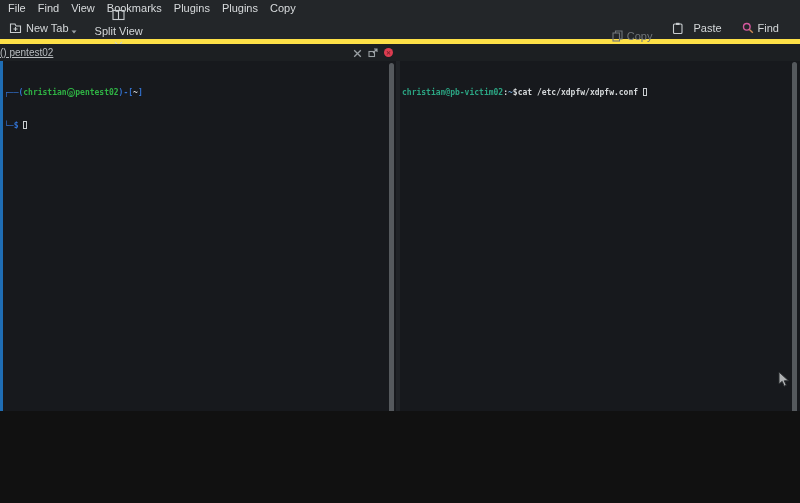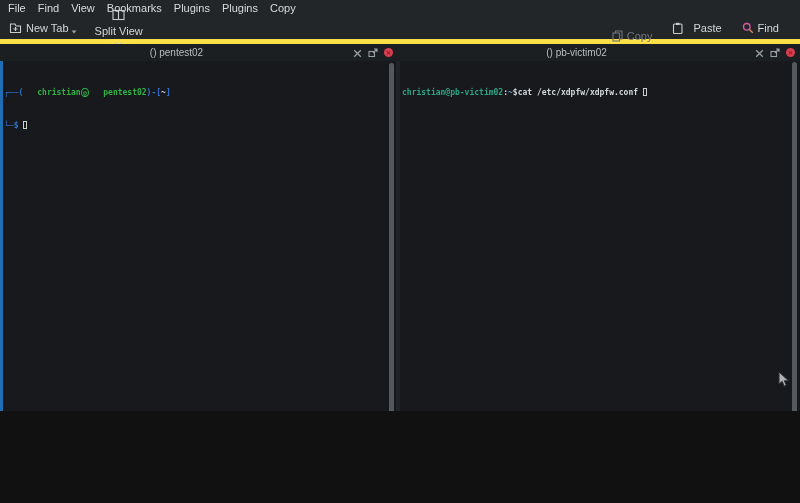--- a/index.html
+++ b/index.html
@@ -36,21 +36,21 @@
   .btn-find { margin-right:16px; }
   .caret-down { transform:translateY(4px); margin-left:-2px; }
   
   .pane-headers {
     position:absolute; top:44px; left:0; right:0; height:17px;
     background:#1c1f22; display:flex;
   }
   .phead { display:flex; align-items:center; }
   .phead-left  { width:398px; }
   .phead-right { flex:1; }
-  .ptitle { flex:1; text-align:center; font-size:10px; color:#b9bdc0; }
+  .ptitle { flex:1; text-align:left; font-size:10px; color:#b9bdc0;text-decoration:underline; }
   .phead-icons { display:flex; align-items:center; gap:6px; padding-right:5px; }
   .close-dot {
     width:9px; height:9px; border-radius:50%; background:#dc3c50;
     display:flex; align-items:center; justify-content:center;
     font-size:6px; line-height:6px; color:rgba(0,0,0,0.45); font-weight:bold;
   }
   
   .terminals {
     position:absolute; top:61px; left:0; width:800px; height:431px;
     background:#17191d;
@@ -60,21 +60,21 @@
     background:#202327;
   }
   .term-text {
     position:absolute;
     font-family:"DejaVu Sans Mono", monospace;
     font-size:8px; font-weight:bold; line-height:11px; white-space:pre;
   }
   .term-left-content  { left:4px;  top:65px; }
   .term-right-content { left:402px; top:65px; }
   .c-frame { color:#3272d1; }
-  .c-green { color:#2fb344;padding-left:14px; }
+  .c-green { color:#2fb344; }
   .c-teal  { color:#2ba583; }
   .c-white { color:#d4d7d9; }
   .c-lblue { color:#6d9ecf; }
   .kali-at {
     display:inline-block; border:1px solid #2fb344; border-radius:50%;
     font-size:6px; line-height:5px; padding:1px; color:#2fb344;
     vertical-align:0.5px; margin:0 0.5px;
   }
   .cursor-hollow {
     display:inline-block; width:4px; height:8px;
@@ -174,37 +174,20 @@
         </span>
         <span>
           <svg width="10" height="10" viewBox="0 0 10 10" fill="none" stroke="#9aa0a4" stroke-width="1.1">
             <rect x="1" y="3.5" width="5.5" height="5"></rect>
             <path d="M5 5 L9 1 M6 1 h3 v3"></path>
           </svg>
         </span>
         <span class="close-dot">✕</span>
       </span>
     </div>
-    <div class="phead phead-right">
-      <span class="ptitle">() pb-victim02</span>
-      <span class="phead-icons">
-        <span>
-          <svg width="9" height="9" viewBox="0 0 9 9" stroke="#9aa0a4" stroke-width="1.3">
-            <path d="M1.2 1.2 L7.8 7.8 M7.8 1.2 L1.2 7.8"></path>
-          </svg>
-        </span>
-        <span>
-          <svg width="10" height="10" viewBox="0 0 10 10" fill="none" stroke="#9aa0a4" stroke-width="1.1">
-            <rect x="1" y="3.5" width="5.5" height="5"></rect>
-            <path d="M5 5 L9 1 M6 1 h3 v3"></path>
-          </svg>
-        </span>
-        <span class="close-dot">✕</span>
-      </span>
-    </div>
   </div>
 
   <div class="terminals">
     <div class="splitter" style="position:absolute; left:396px; top:0; height:431px;"></div>
   </div>
 
   <div class="term-text term-left-content">
     <div><span class="c-frame">┌──(</span><span class="c-green">christian</span><span class="kali-at">@</span><span class="c-green">pentest02</span><span class="c-frame">)-[</span><span class="c-white">~</span><span class="c-frame">]</span></div>
     <div><span class="c-frame">└─$</span><span class="cursor-hollow"></span></div>
   </div>

